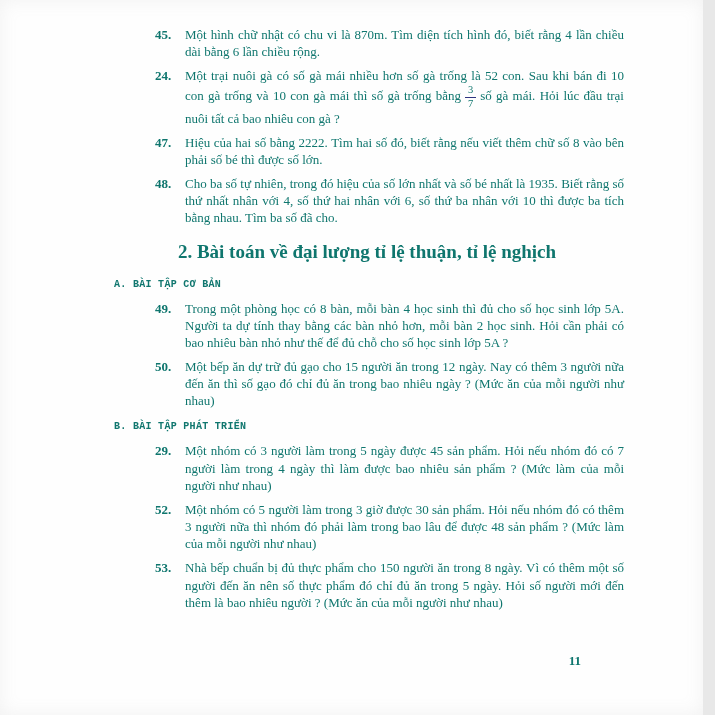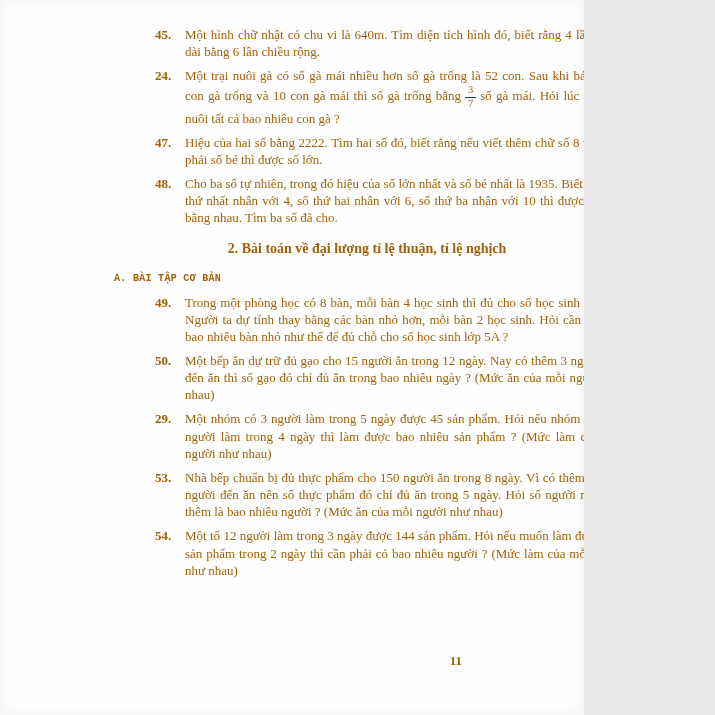--- a/index.html
+++ b/index.html
@@ -2,25 +2,25 @@
 <html><head>
 <meta charset="utf-8">
 <style>
   html, body {
     margin: 0;
     padding: 0;
     background: #e8e8e8;
   }
   .page {
     position: relative;
-    width: 584px;
+    width: 703px;
     height: 715px;
     background: #fefefe;
     font-family: "Liberation Serif", serif;
-    color: #a16207;
+    color: #0f766e;
     overflow: hidden;
     box-shadow: inset 0 0 18px rgba(150,150,150,0.12);
   }
   .content {
     position: absolute;
     left: 110px;
     top: 26px;
     width: 514px;
   }
   .problems {
@@ -55,21 +55,21 @@
   .frac .fnum {
     padding: 0 3px;
     border-bottom: 1px solid #2e3380;
   }
   .frac .fden {
     padding: 0 3px;
   }
   .section-heading {
     text-align: center;
     font-weight: bold;
-    font-size: 14px;
+    font-size: 19px;
     margin: 14px 0 16px 0;
   }
   .subsection-heading {
     font-family: Liberation Mono, monospace;
     font-weight: bold;
     font-size: 10px;
     letter-spacing: 0.3px;
     margin: 12px 0 10px 4px;
   }
   .page-number {
@@ -83,21 +83,21 @@
 </head>
 <body>
 
 <div class="page">
   <div class="content">
 
     <div class="problems">
 
       <div class="problem">
         <span class="pnum">45.</span>
-        <div class="ptext">Một hình chữ nhật có chu vi là 640m. Tìm diện tích hình đó, biết rằng 4 lần chiều dài bằng 6 lần chiều rộng.</div>
+        <div class="ptext">Một hình chữ nhật có chu vi là 870m. Tìm diện tích hình đó, biết rằng 4 lần chiều dài bằng 6 lần chiều rộng.</div>
       </div>
 
       <div class="problem">
         <span class="pnum">24.</span>
         <div class="ptext">
           <span>Một trại nuôi gà có số gà mái nhiều hơn số gà trống là 52 con. Sau khi bán đi 10 con gà trống và 10 con gà mái thì số gà trống bằng</span><span class="frac">
               <span class="fnum">3</span>
               <span class="fden">7</span>
             </span><span>số gà mái. Hỏi lúc đầu trại nuôi tất cả bao nhiêu con gà ?</span>
         </div>
@@ -126,37 +126,38 @@
         <div class="ptext">Trong một phòng học có 8 bàn, mỗi bàn 4 học sinh thì đủ cho số học sinh lớp 5A. Người ta dự tính thay bằng các bàn nhỏ hơn, mỗi bàn 2 học sinh. Hỏi cần phải có bao nhiêu bàn nhỏ như thế để đủ chỗ cho số học sinh lớp 5A ?</div>
       </div>
 
       <div class="problem">
         <span class="pnum">50.</span>
         <div class="ptext">Một bếp ăn dự trữ đủ gạo cho 15 người ăn trong 12 ngày. Nay có thêm 3 người nữa đến ăn thì số gạo đó chỉ đủ ăn trong bao nhiêu ngày ? (Mức ăn của mỗi người như nhau)</div>
       </div>
 
     </div>
 
+    <div class="subsection-heading">B. BÀI TẬP PHÁT TRIỂN</div>
 
     <div class="problems">
 
       <div class="problem">
         <span class="pnum">29.</span>
         <div class="ptext">Một nhóm có 3 người làm trong 5 ngày được 45 sản phẩm. Hỏi nếu nhóm đó có 7 người làm trong 4 ngày thì làm được bao nhiêu sản phẩm ? (Mức làm của mỗi người như nhau)</div>
       </div>
 
+      <div class="problem">
+        <span class="pnum">52.</span>
+        <div class="ptext">Một nhóm có 5 người làm trong 3 giờ được 30 sản phẩm. Hỏi nếu nhóm đó có thêm 3 người nữa thì nhóm đó phải làm trong bao lâu để được 48 sản phẩm ? (Mức làm của mỗi người như nhau)</div>
+      </div>
 
       <div class="problem">
         <span class="pnum">53.</span>
         <div class="ptext">Nhà bếp chuẩn bị đủ thực phẩm cho 150 người ăn trong 8 ngày. Vì có thêm một số người đến ăn nên số thực phẩm đó chỉ đủ ăn trong 5 ngày. Hỏi số người mới đến thêm là bao nhiêu người ? (Mức ăn của mỗi người như nhau)</div>
       </div>
 
-      <div class="problem">
-        <span class="pnum">54.</span>
-        <div class="ptext">Một tổ 12 người làm trong 3 ngày được 144 sản phẩm. Hỏi nếu muốn làm được 120 sản phẩm trong 2 ngày thì cần phải có bao nhiêu người ? (Mức làm của mỗi người như nhau)</div>
-      </div>
 
     </div>
 
   </div>
 
   <div class="page-number">11</div>
 </div>
 
 </body></html>

